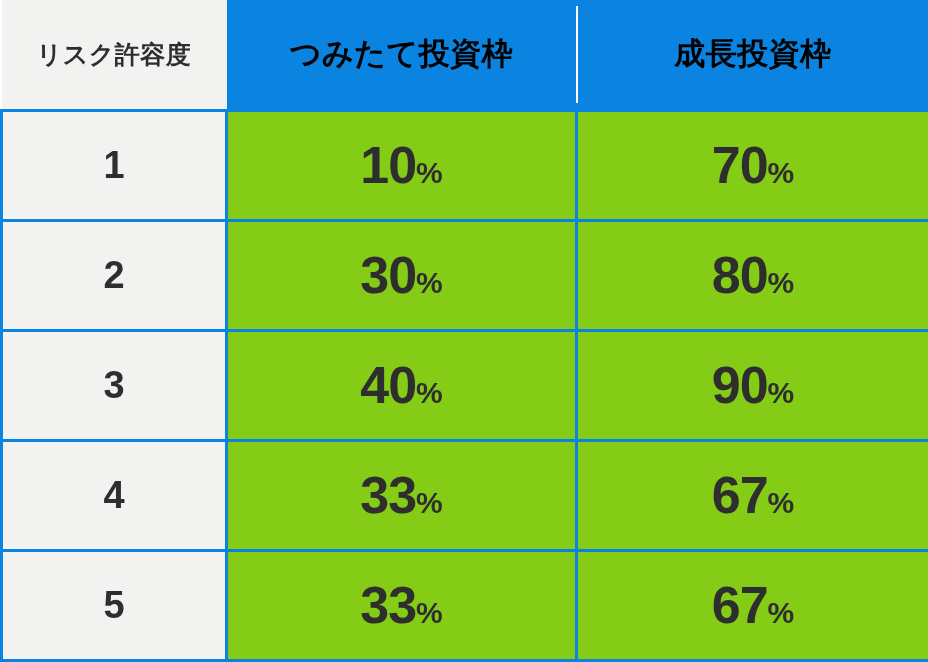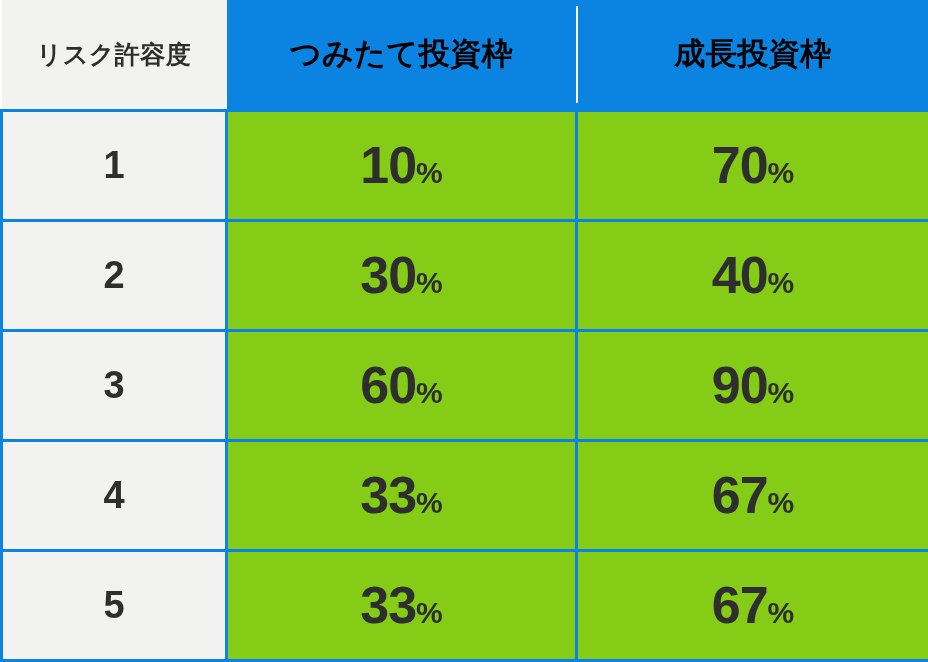--- a/index.html
+++ b/index.html
@@ -149,30 +149,30 @@
 
       <tr>
         <td class="cell-risk">2</td>
         <td class="cell-pct">
           <span class="pct">
             <span class="num">30</span><span class="sym">%</span>
           </span>
         </td>
         <td class="cell-pct">
           <span class="pct">
+            <span class="num">80</span><span class="sym">%</span>
+          </span>
+        </td>
+      </tr>
+
+      <tr>
+        <td class="cell-risk">3</td>
+        <td class="cell-pct">
+          <span class="pct">
             <span class="num">40</span><span class="sym">%</span>
-          </span>
-        </td>
-      </tr>
-
-      <tr>
-        <td class="cell-risk">3</td>
-        <td class="cell-pct">
-          <span class="pct">
-            <span class="num">60</span><span class="sym">%</span>
           </span>
         </td>
         <td class="cell-pct">
           <span class="pct">
             <span class="num">90</span><span class="sym">%</span>
           </span>
         </td>
       </tr>
 
       <tr>

